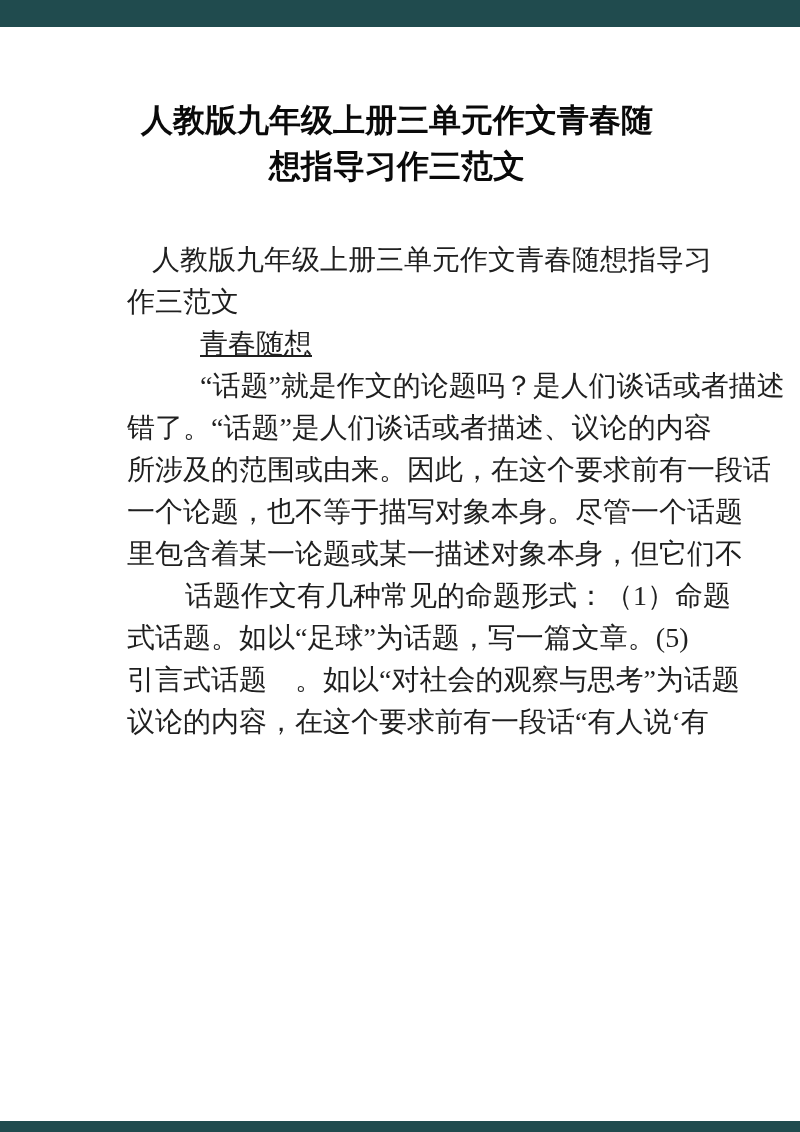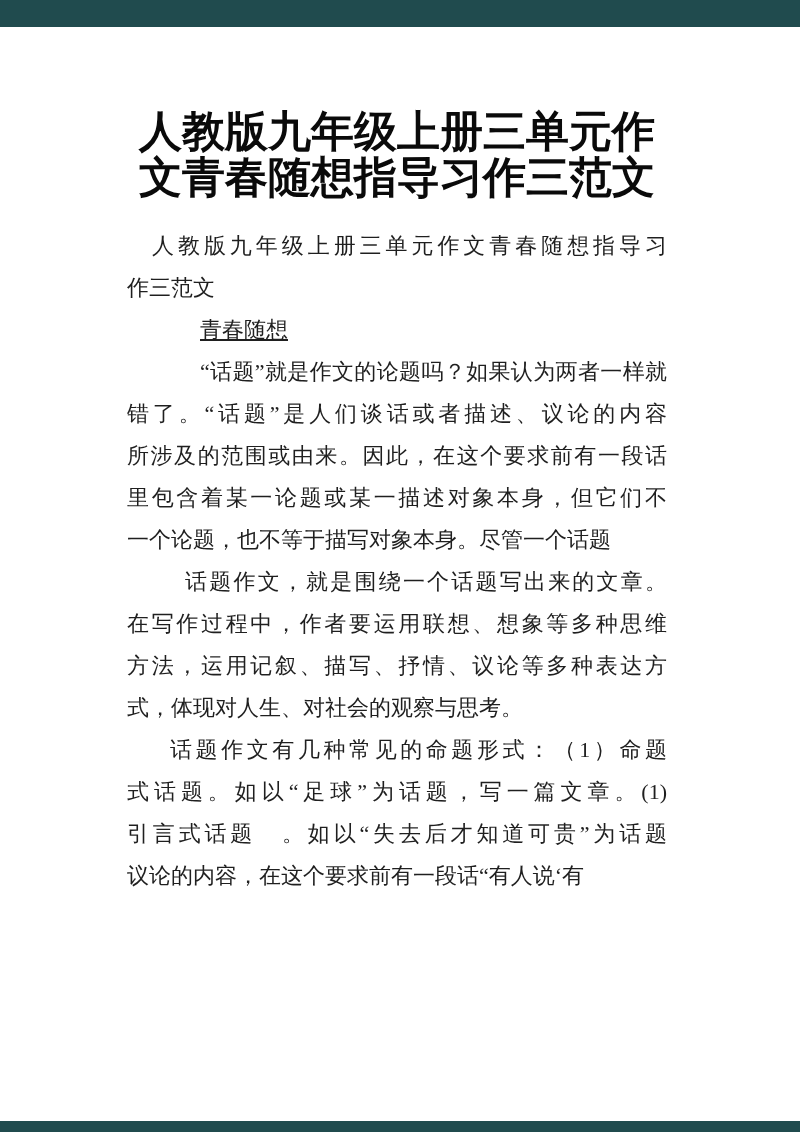--- a/index.html
+++ b/index.html
@@ -22,32 +22,32 @@
   }
   .letterbox.top { top: 0; height: 27px; }
   .letterbox.bottom { bottom: 0; height: 11px; }
   .doc-content {
     box-sizing: border-box;
     width: 540px;
     margin-left: 127px;
     padding-top: 96px;
   }
   .doc-title {
-    margin: 12px;
+    margin: 1px;
     font-family: "Liberation Sans", "DejaVu Sans", sans-serif;
     font-weight: bold;
-    font-size: 43px;
+    font-size: 32px;
     line-height: 46px;
     text-align: center;
     color: #0a0a0a;
     letter-spacing: 0;
   }
   .doc-body {
-    margin-top: 25px;
-    font-size: 22px;
+    margin-top: 50px;
+    font-size: 28px;
     line-height: 42px;
     color: #1f1f1f;
   }
   .para { margin: 0; padding: 0; }
   .line {
     white-space: nowrap;
     text-align: justify;
     text-align-last: justify;
   }
   .para .line:last-child {
@@ -72,35 +72,29 @@
 
     <div class="doc-body" style="color: rgb(31, 31, 31);">
         <div class="para">
           <div class="line">人教版九年级上册三单元作文青春随想指导习</div>
           <div class="line">作三范文</div>
         </div>
         <div class="para">
           <div class="line">青春随想</div>
         </div>
         <div class="para">
-          <div class="line">“话题”就是作文的论题吗？如果认为两者一样就</div>
+          <div class="line">“话题”就是作文的论题吗？是人们谈话或者描述</div>
           <div class="line">错了。“话题”是人们谈话或者描述、议论的内容</div>
           <div class="line">所涉及的范围或由来。因此，在这个要求前有一段话</div>
+          <div class="line">一个论题，也不等于描写对象本身。尽管一个话题</div>
           <div class="line">里包含着某一论题或某一描述对象本身，但它们不</div>
-          <div class="line">一个论题，也不等于描写对象本身。尽管一个话题</div>
-        </div>
-        <div class="para">
-          <div class="line">话题作文，就是围绕一个话题写出来的文章。</div>
-          <div class="line">在写作过程中，作者要运用联想、想象等多种思维</div>
-          <div class="line">方法，运用记叙、描写、抒情、议论等多种表达方</div>
-          <div class="line">式，体现对人生、对社会的观察与思考。</div>
         </div>
         <div class="para">
           <div class="line">话题作文有几种常见的命题形式：（1）命题</div>
-          <div class="line">式话题。如以“足球”为话题，写一篇文章。(1)</div>
-          <div class="line">引言式话题　。如以“失去后才知道可贵”为话题</div>
+          <div class="line">式话题。如以“足球”为话题，写一篇文章。(5)</div>
+          <div class="line">引言式话题　。如以“对社会的观察与思考”为话题</div>
           <div class="line">议论的内容，在这个要求前有一段话“有人说‘有</div>
         </div>
       </div>
   </div>
 
   <div class="letterbox bottom" style="background: rgb(32, 75, 78);"></div>
 </div>
 
 </body></html>

